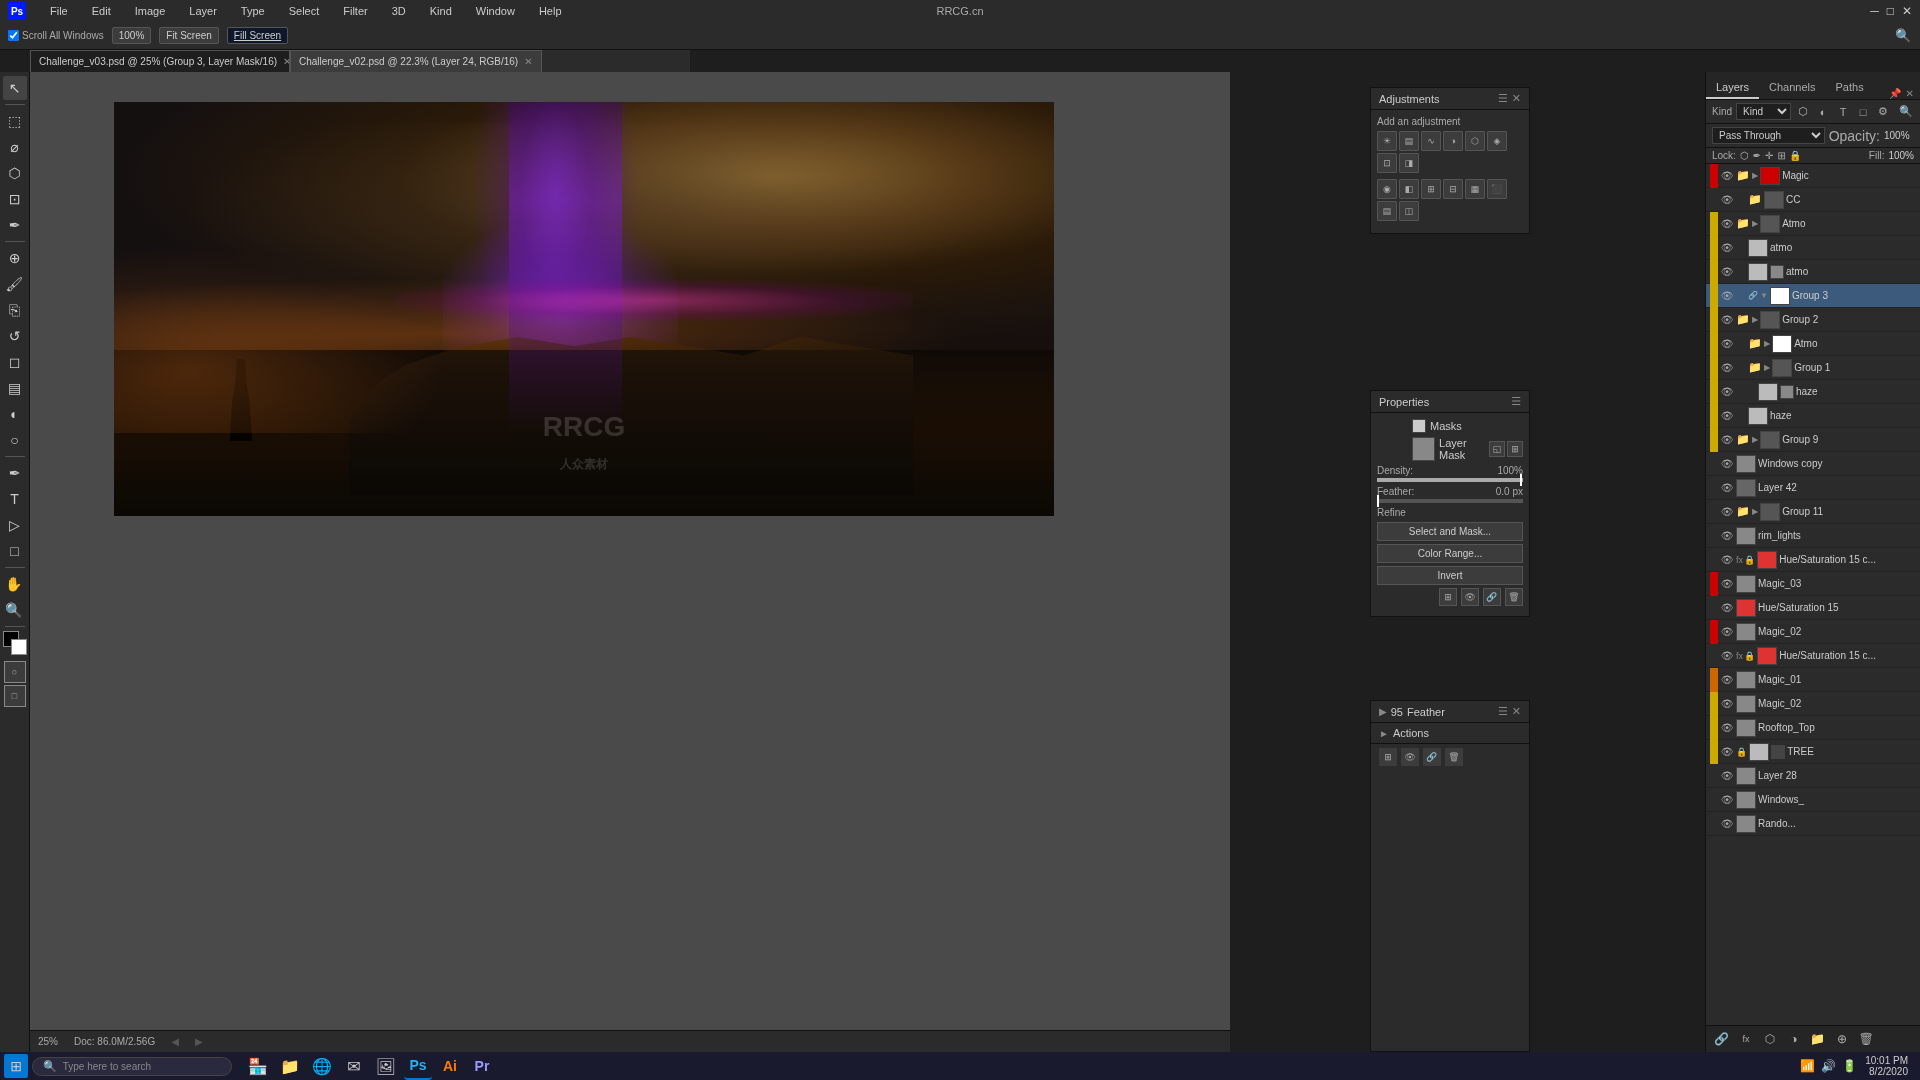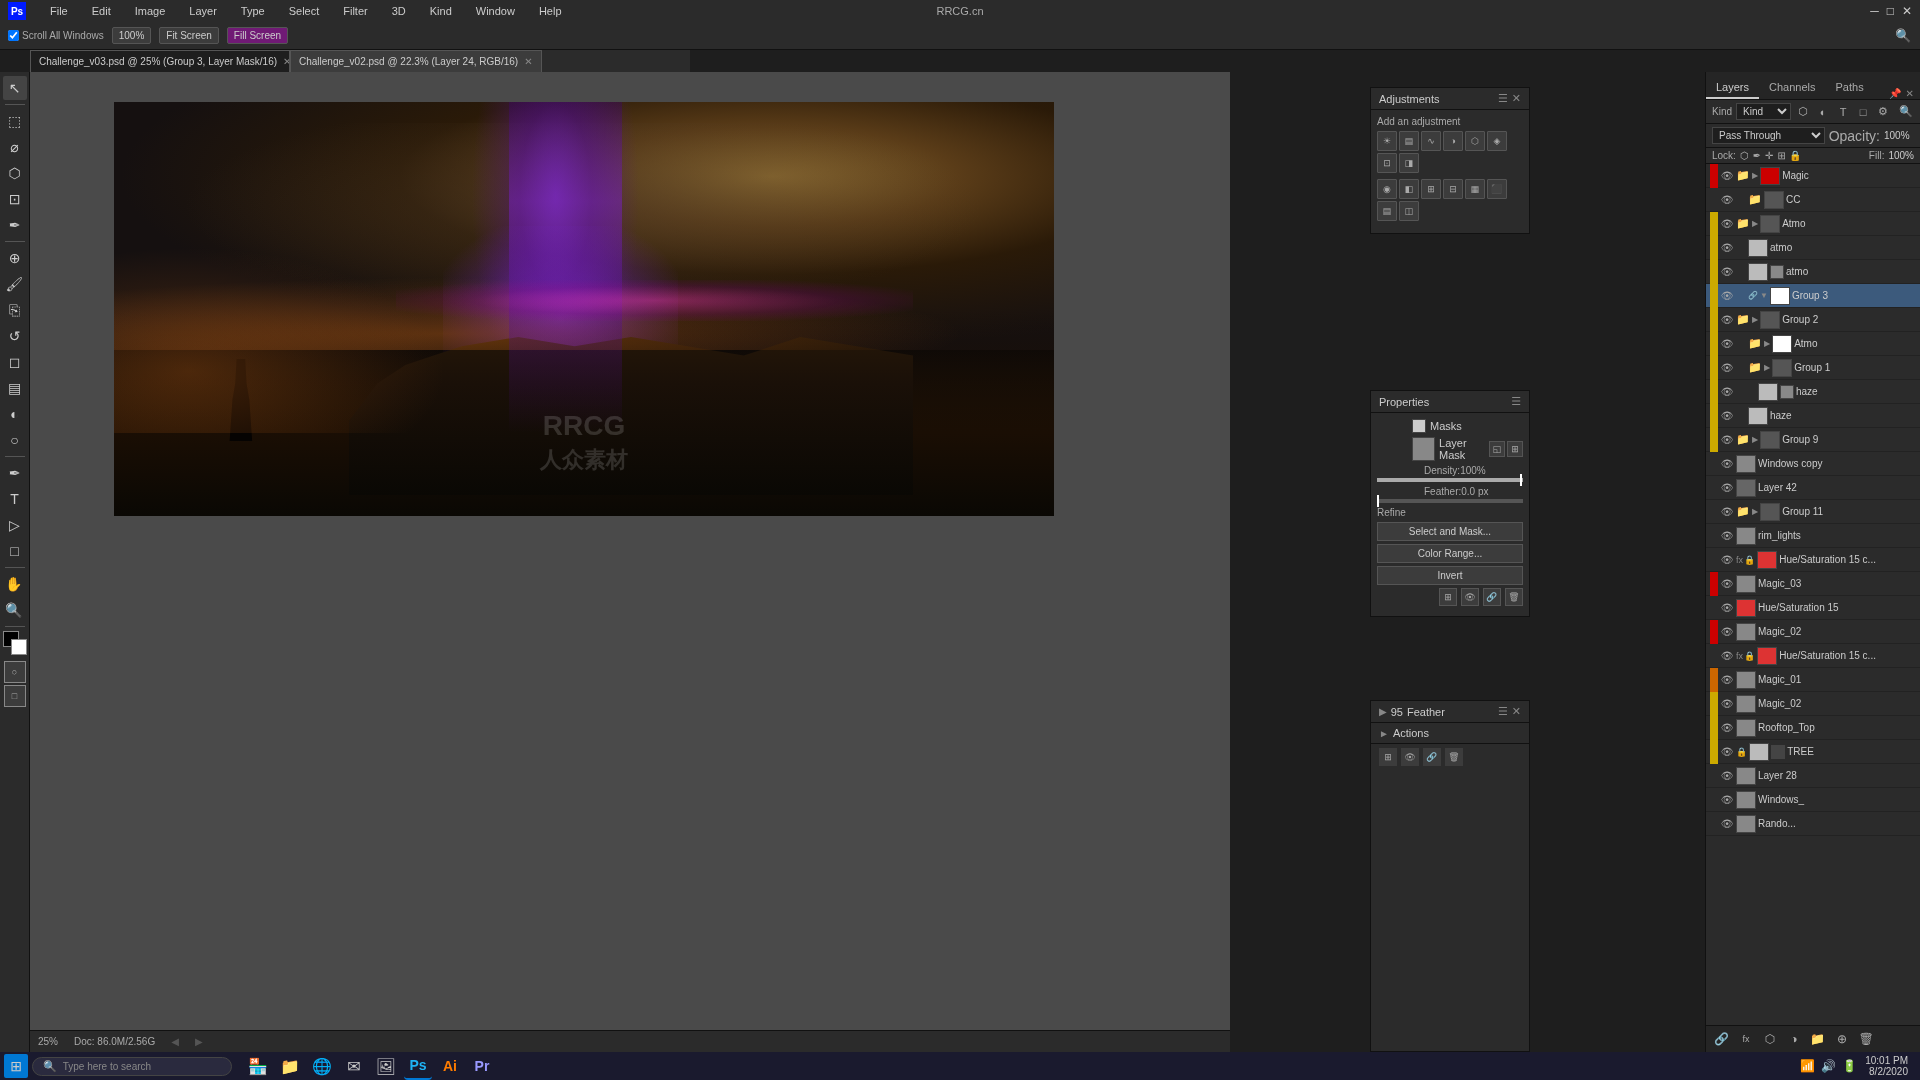--- a/index.html
+++ b/index.html
@@ -69,21 +69,21 @@
     }
     .opt-btn {
       background: #3c3c3c;
       border: 1px solid #555;
       color: #ccc;
       font-size: 10px;
       padding: 2px 6px;
       cursor: pointer;
       border-radius: 2px;
     }
-    .opt-btn.active { background: #701a75; }
+    .opt-btn.active { background: #0f172a; text-decoration: underline; }
 
     
     #doc-tabs {
       position: absolute;
       top: 50px; left: 30px; right: 1230px;
       height: 22px;
       background: #2b2b2b;
       display: flex;
       z-index: 98;
     }
@@ -282,22 +282,22 @@
       display: flex;
       align-items: center;
       gap: 4px;
       margin-bottom: 4px;
       margin-left: 35px;
     }
     .prop-slider-container {
       margin: 4px 0;
     }
     .prop-slider-label {
-      display: flex; 
-      font-size: 10px; color: #aaa; margin-left: 47px;
+      display: flex; justify-content: space-between;
+      font-size: 10px; color: #aaa;
     }
     .prop-slider {
       width: 100%;
       height: 4px;
       background: #555;
       position: relative;
       margin-top: 2px;
     }
     .prop-slider-fill {
       position: absolute;
@@ -763,21 +763,21 @@
     <div class="canvas-glow-horizon"></div>
     <div class="canvas-figure"></div>
 
     <div style="position:absolute;top:30%;left:0;width:40%;height:50%;background:radial-gradient(ellipse at 20% 70%,rgba(180,90,20,0.35) 0%,transparent 60%);"></div>
 
     <div style="position:absolute;top:0;left:42%;width:12%;height:80%;background:linear-gradient(180deg,rgba(60,0,120,0.3) 0%,rgba(120,30,200,0.5) 30%,rgba(80,10,150,0.3) 70%,transparent 100%);"></div>
 
     <div style="position:absolute;top:43%;left:30%;width:55%;height:10%;background:radial-gradient(ellipse at 50%,rgba(255,50,200,0.4) 0%,rgba(150,0,150,0.2) 50%,transparent 80%);"></div>
     <div class="canvas-watermark">
       <span>RRCG</span><br>
-      <span style="font-size:22px;">人众素材</span>
+      <span style="font-size:12px;">人众素材</span>
     </div>
   </div>
 </div>
 
 <div id="status-bar">
   <span>25%</span>
   <span>Doc: 86.0M/2.56G</span>
   <span style="font-size:10px;color:#555;">◀</span>
   <span style="font-size:10px;color:#555;">▶</span>
 </div>

